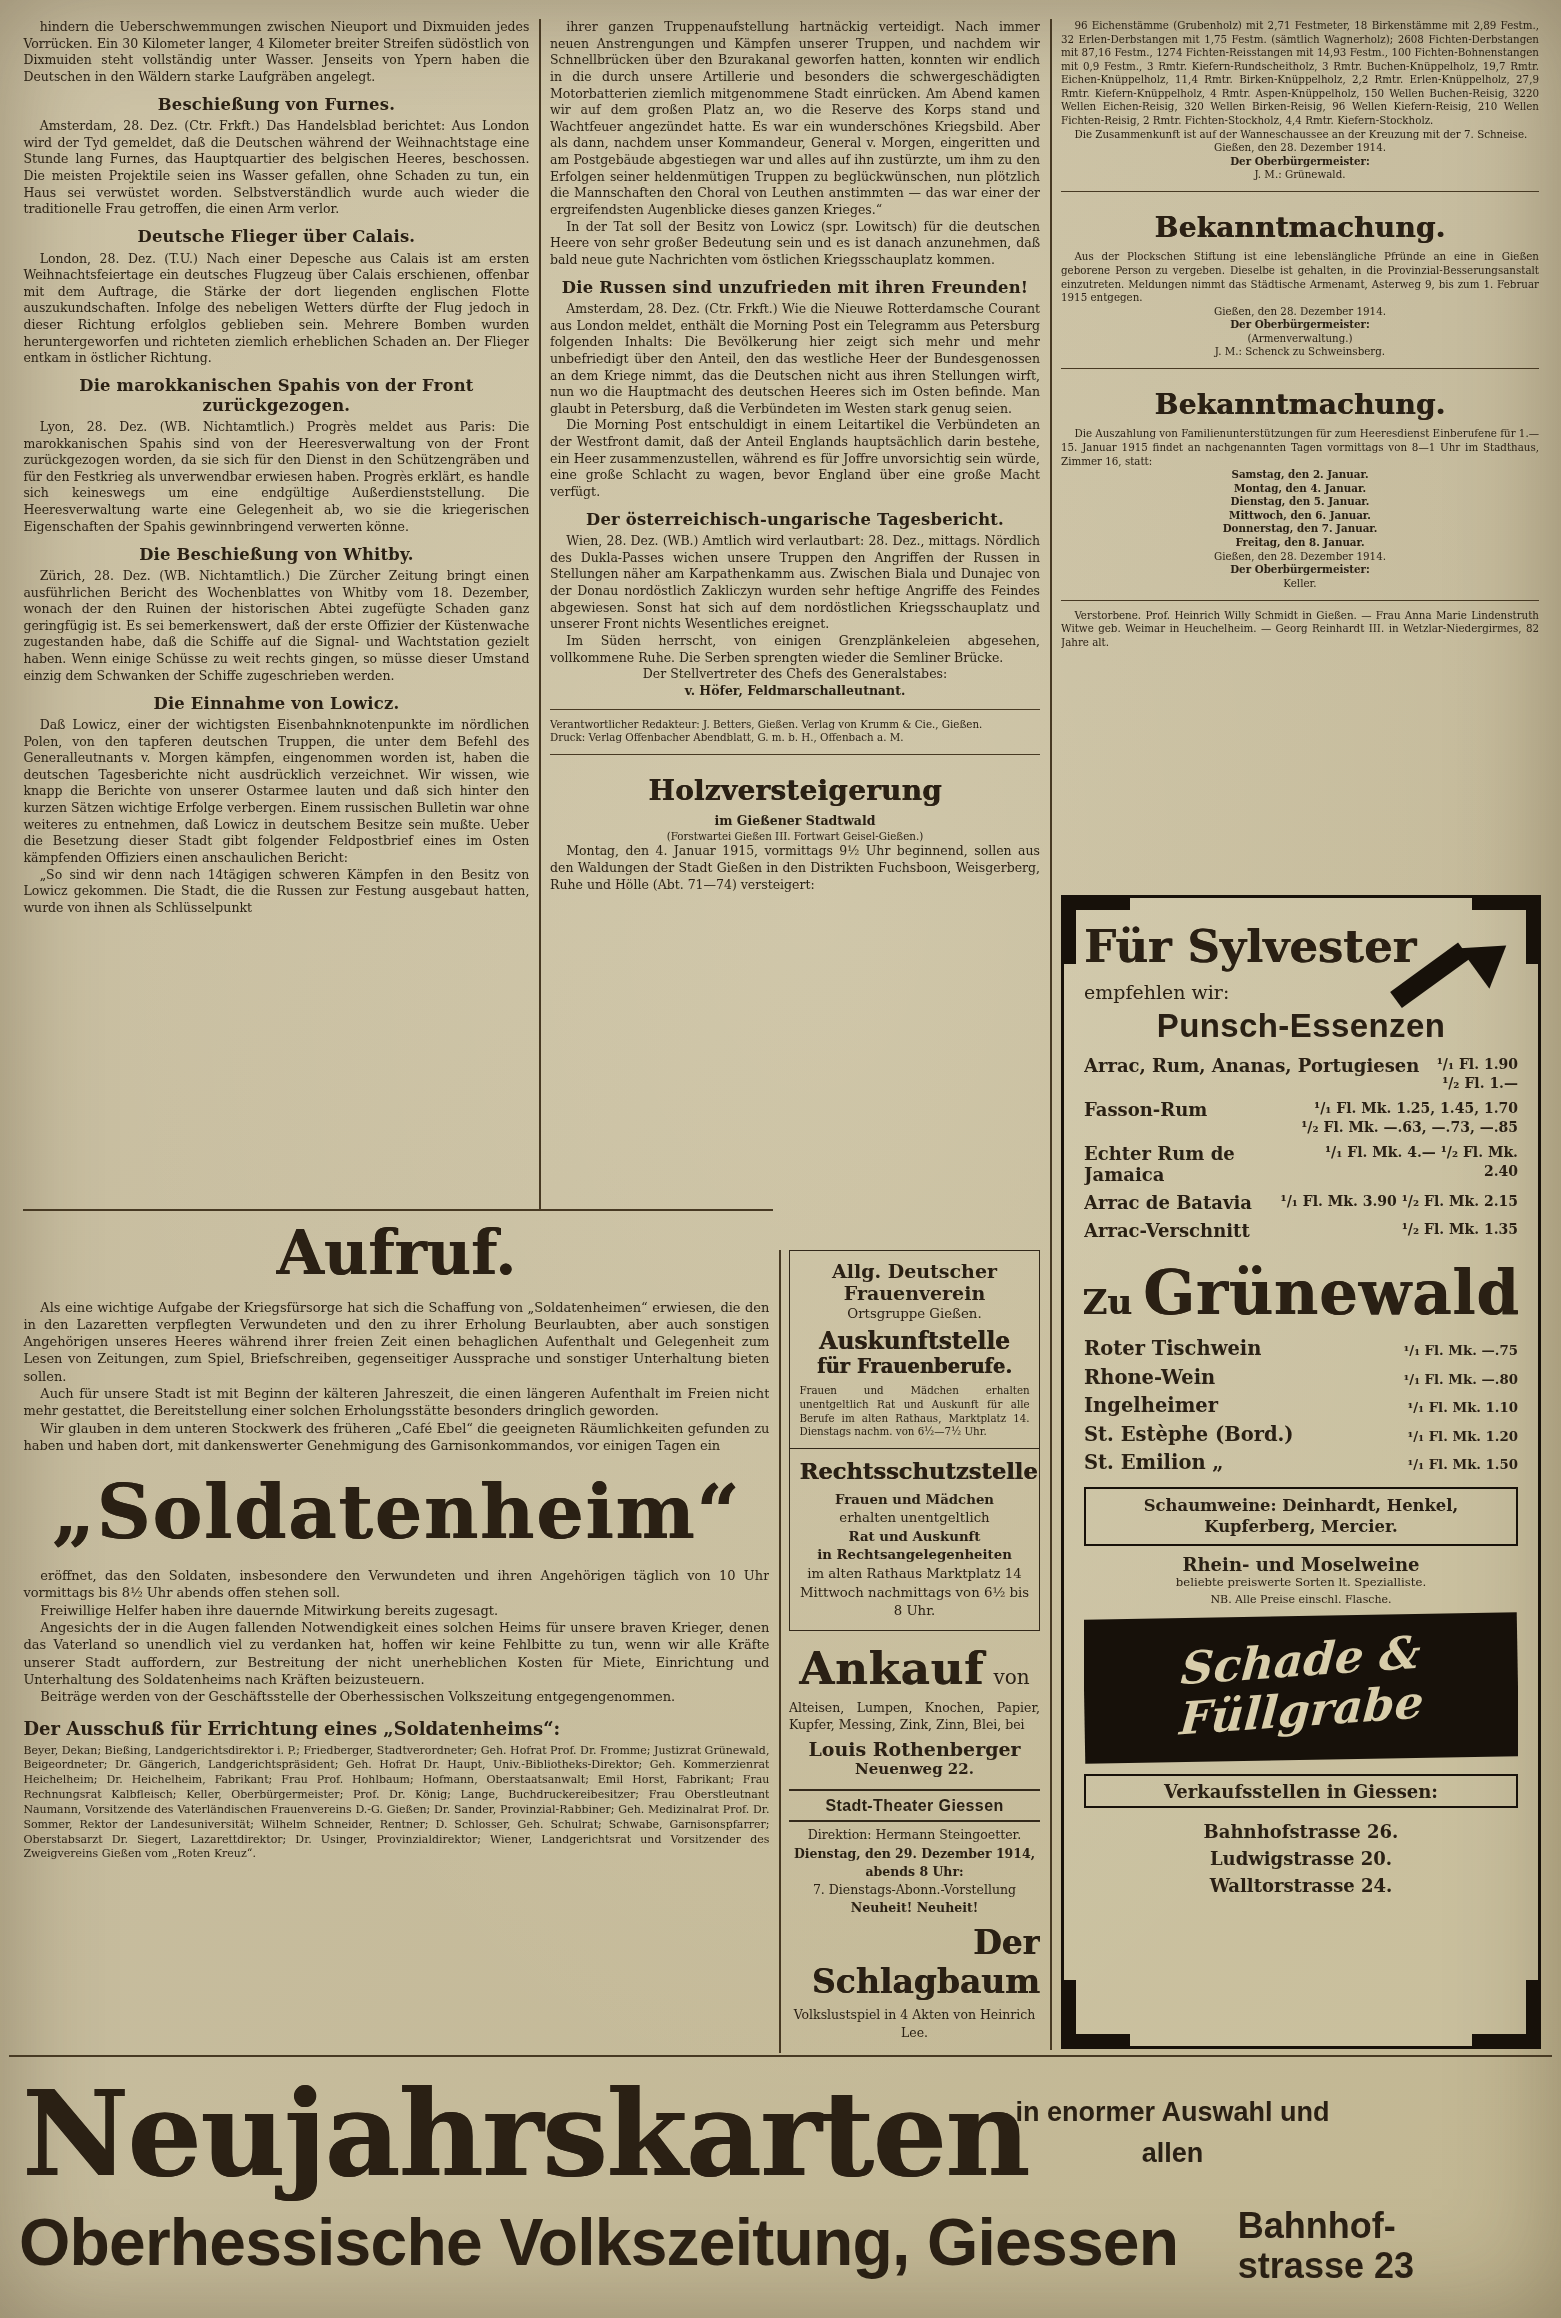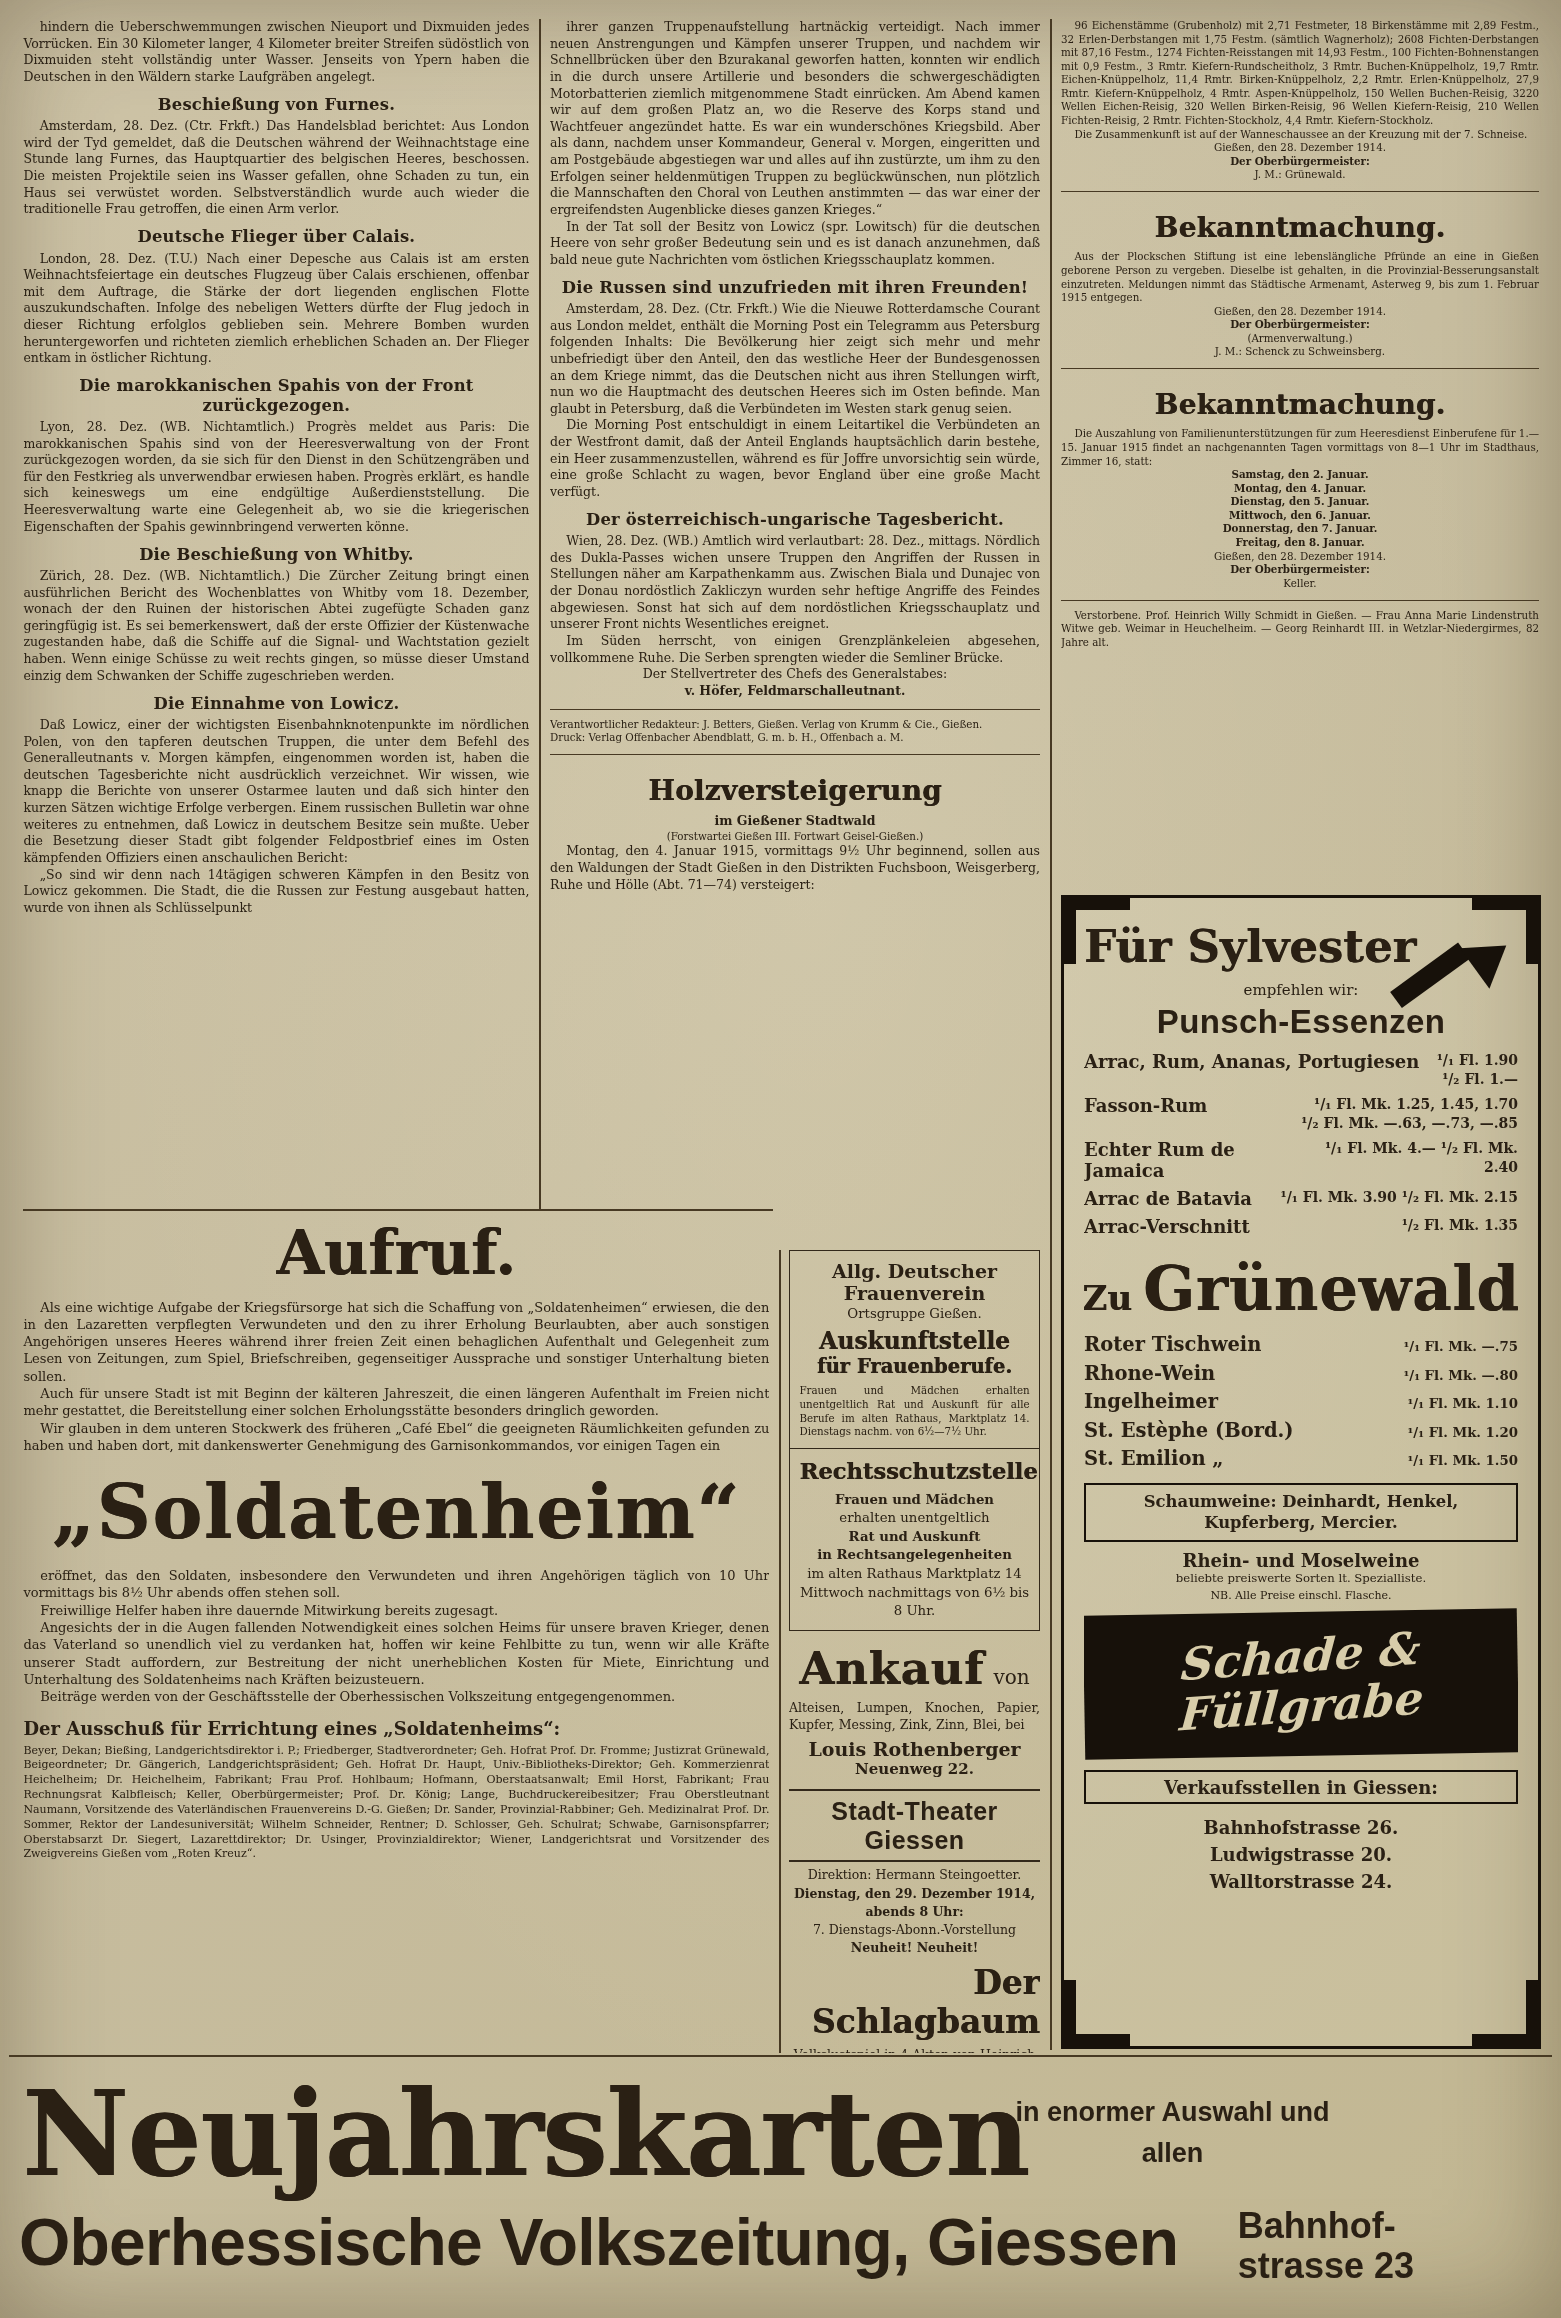--- a/index.html
+++ b/index.html
@@ -38,36 +38,36 @@
 .fv-l3{font-size:23.4px;text-align:center;}
 .fv-l4{font-size:19.5px;text-align:center;margin-bottom:6.2px;}
 .inner-div{border-top:1.6px solid #32281a;margin:9.4px -9.4px;}
 .rs-title{font-size:22.6px;text-align:center;margin:4.7px 0 6.2px;}
 .rs-line{font-size:13.3px;text-align:center;line-height:1.4;}
 .ankauf{margin:4.7px 0 11px;}
 .ankauf-head{display:flex;align-items:baseline;gap:9.4px;justify-content:center;}
 .ankauf-big{font-size:45px;font-weight:bold;letter-spacing:0.8px;}
 .ankauf-von{font-size:20px;}
 .theater{border-top:2.3px solid #32281a;padding-top:6.2px;}
-.th-title{font-size:25px;font-weight:bold;text-align:center;border-bottom:2.3px solid #32281a;padding-bottom:4.7px;margin-bottom:4.7px;letter-spacing:0.4px;}
+.th-title{font-size:16px;font-weight:bold;text-align:center;border-bottom:2.3px solid #32281a;padding-bottom:4.7px;margin-bottom:4.7px;letter-spacing:0.4px;}
 .th-line{font-size:12.5px;text-align:center;line-height:1.45;}
 .th-play{font-size:33px;text-align:right;margin:6.2px 0 4.7px;}
 
 .sylv{border:3.1px solid #17110a;background:rgba(255,252,238,.10);}
 .corner{position:absolute;width:66px;height:66px;}
 .corner.tl{top:0;left:0;border-top:12.5px solid #17110a;border-left:12.5px solid #17110a;}
 .corner.tr{top:0;right:0;border-top:12.5px solid #17110a;border-right:12.5px solid #17110a;}
 .corner.bl{bottom:0;left:0;border-bottom:12.5px solid #17110a;border-left:12.5px solid #17110a;}
 .corner.br{bottom:0;right:0;border-bottom:12.5px solid #17110a;border-right:12.5px solid #17110a;}
 .sylv-inner{position:absolute;inset:14px 20px;overflow:hidden;}
 .sylv-head{font-size:45px;margin-top:7.8px;}
 .sylv-arrow{position:absolute;top:17px;right:0;width:125px;height:102px;}
 .sylv-arrow .shaft{position:absolute;left:3.1px;top:61px;width:84px;height:20px;background:#17110a;transform:rotate(-36deg);transform-origin:left center;}
 .sylv-arrow .tip{position:absolute;right:7.8px;top:3.1px;width:0;height:0;border-left:39px solid #17110a;border-top:25px solid transparent;border-bottom:25px solid transparent;transform:rotate(-36deg);}
-.sylv-sub{font-size:15px;text-align:center;margin:7.8px 0 4.7px;}
+.sylv-sub{font-size:19px;margin:7.8px 0 4.7px;}
 .punsch{font-size:33px;font-weight:bold;text-align:center;letter-spacing:0.4px;margin-bottom:9.4px;}
 .prod-row{display:flex;justify-content:space-between;align-items:flex-start;gap:7.8px;margin:6.2px 0;}
 .prod-name{font-size:18px;font-weight:bold;line-height:1.2;}
 .prod-price{font-size:14px;font-weight:bold;text-align:right;white-space:nowrap;line-height:1.35;}
 .gluh{display:flex;align-items:baseline;justify-content:center;gap:11px;margin:15.6px 0 9.4px;}
 .gluh-zu{font-size:34px;}
 .gluh-main{font-size:61px;letter-spacing:0.8px;}
 .wine-row{display:flex;justify-content:space-between;align-items:baseline;margin:5.5px 0;}
 .wine-name{font-size:19.5px;font-weight:bold;}
 .wine-price{font-size:13.3px;font-weight:bold;white-space:nowrap;}

